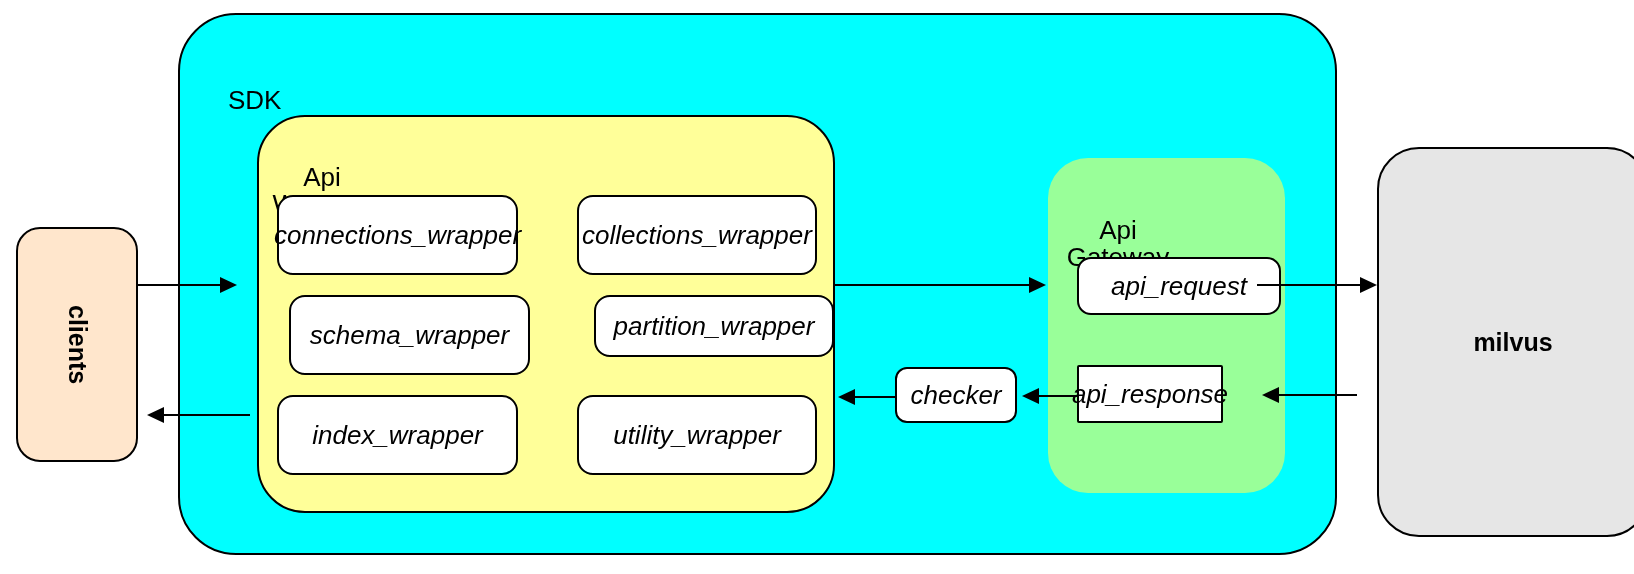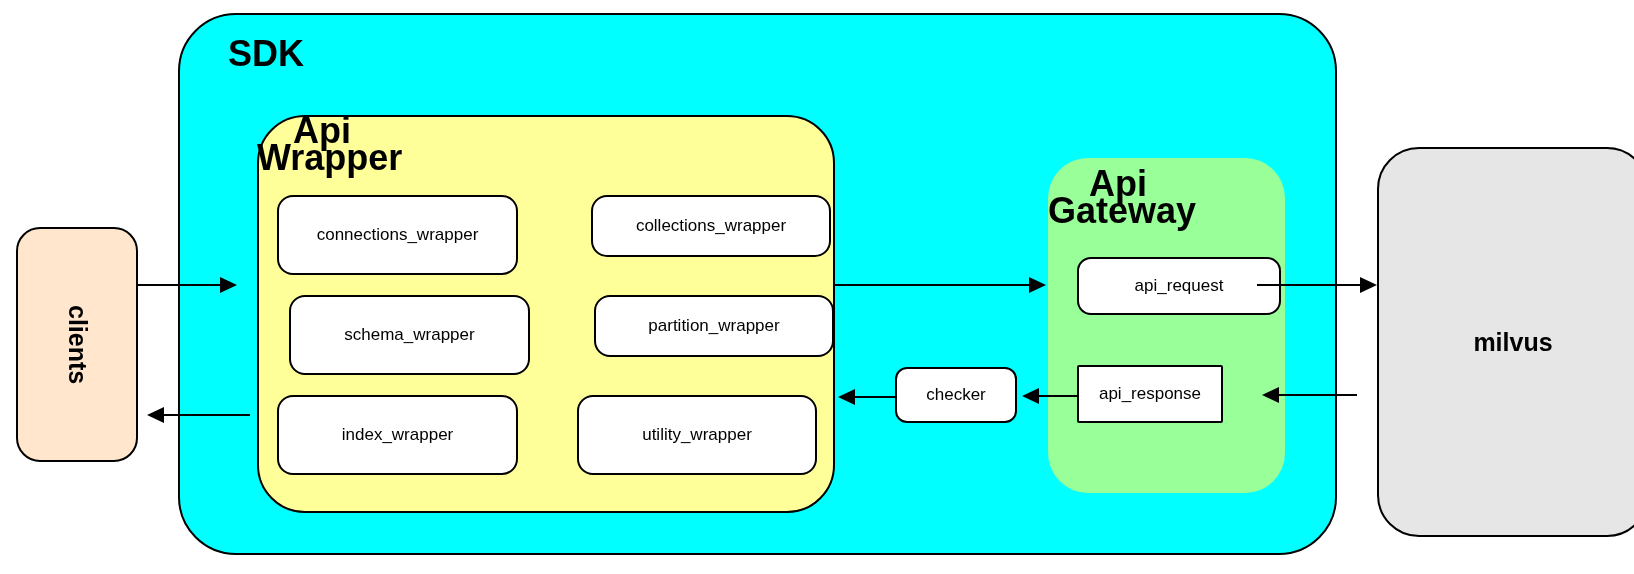--- a/index.html
+++ b/index.html
@@ -23,32 +23,32 @@
   
   .sdk{left:178px;top:13px;width:1159px;height:542px;border-radius:58px;}
   .apiwrapper{left:257px;top:115px;width:578px;height:398px;border-radius:48px;}
   .apigateway{left:1048px;top:158px;width:237px;height:335px;border-radius:40px;}
   .milvus{left:1377px;top:147px;width:272px;height:390px;border-radius:42px;
           display:flex;align-items:center;justify-content:center;}
   .clients{left:16px;top:227px;width:122px;height:235px;border-radius:24px;
           display:flex;align-items:center;justify-content:center;}
 
   
-  .ctr-label{position:absolute;font-weight:bold;font-size:36px;line-height:27px;white-space:pre-line;}
+  .ctr-label{position:absolute;font-weight:normal;font-size:26px;line-height:27px;white-space:pre-line;margin-top:47px;}
   .sdk-label{left:228px;top:40px;}
   .apiwrapper-label{left:257px;top:117px;width:130px;text-align:center;}
   .apigateway-label{left:1048px;top:170px;width:140px;text-align:center;}
   .milvus-label,.clients-label{font-weight:bold;font-size:25px;}
   .clients-label{writing-mode:vertical-rl;}
 
   
   .box{display:flex;align-items:center;justify-content:center;
-       font-size:17px;border-radius:16px;}
+       font-size:26px;border-radius:16px;font-style:italic;}
   .b-conn {left:277px;top:195px;width:241px;height:80px;}
-  .b-coll {left:591px;top:195px;width:240px;height:62px;}
+  .b-coll {left:577px;top:195px;width:240px;height:80px;}
   .b-schema{left:277px;top:295px;width:241px;height:80px;margin-left:12px;}
   .b-part {left:577px;top:295px;width:240px;height:62px;margin-left:17px;}
   .b-index{left:277px;top:395px;width:241px;height:80px;}
   .b-util {left:577px;top:395px;width:240px;height:80px;}
   .b-req  {left:1077px;top:257px;width:204px;height:58px;border-radius:14px;}
   .b-resp {left:1077px;top:365px;width:146px;height:58px;border-radius:2px;}
   .b-check{left:895px;top:367px;width:122px;height:56px;border-radius:12px;}
 
   
   .arrow{position:absolute;height:16px;}

